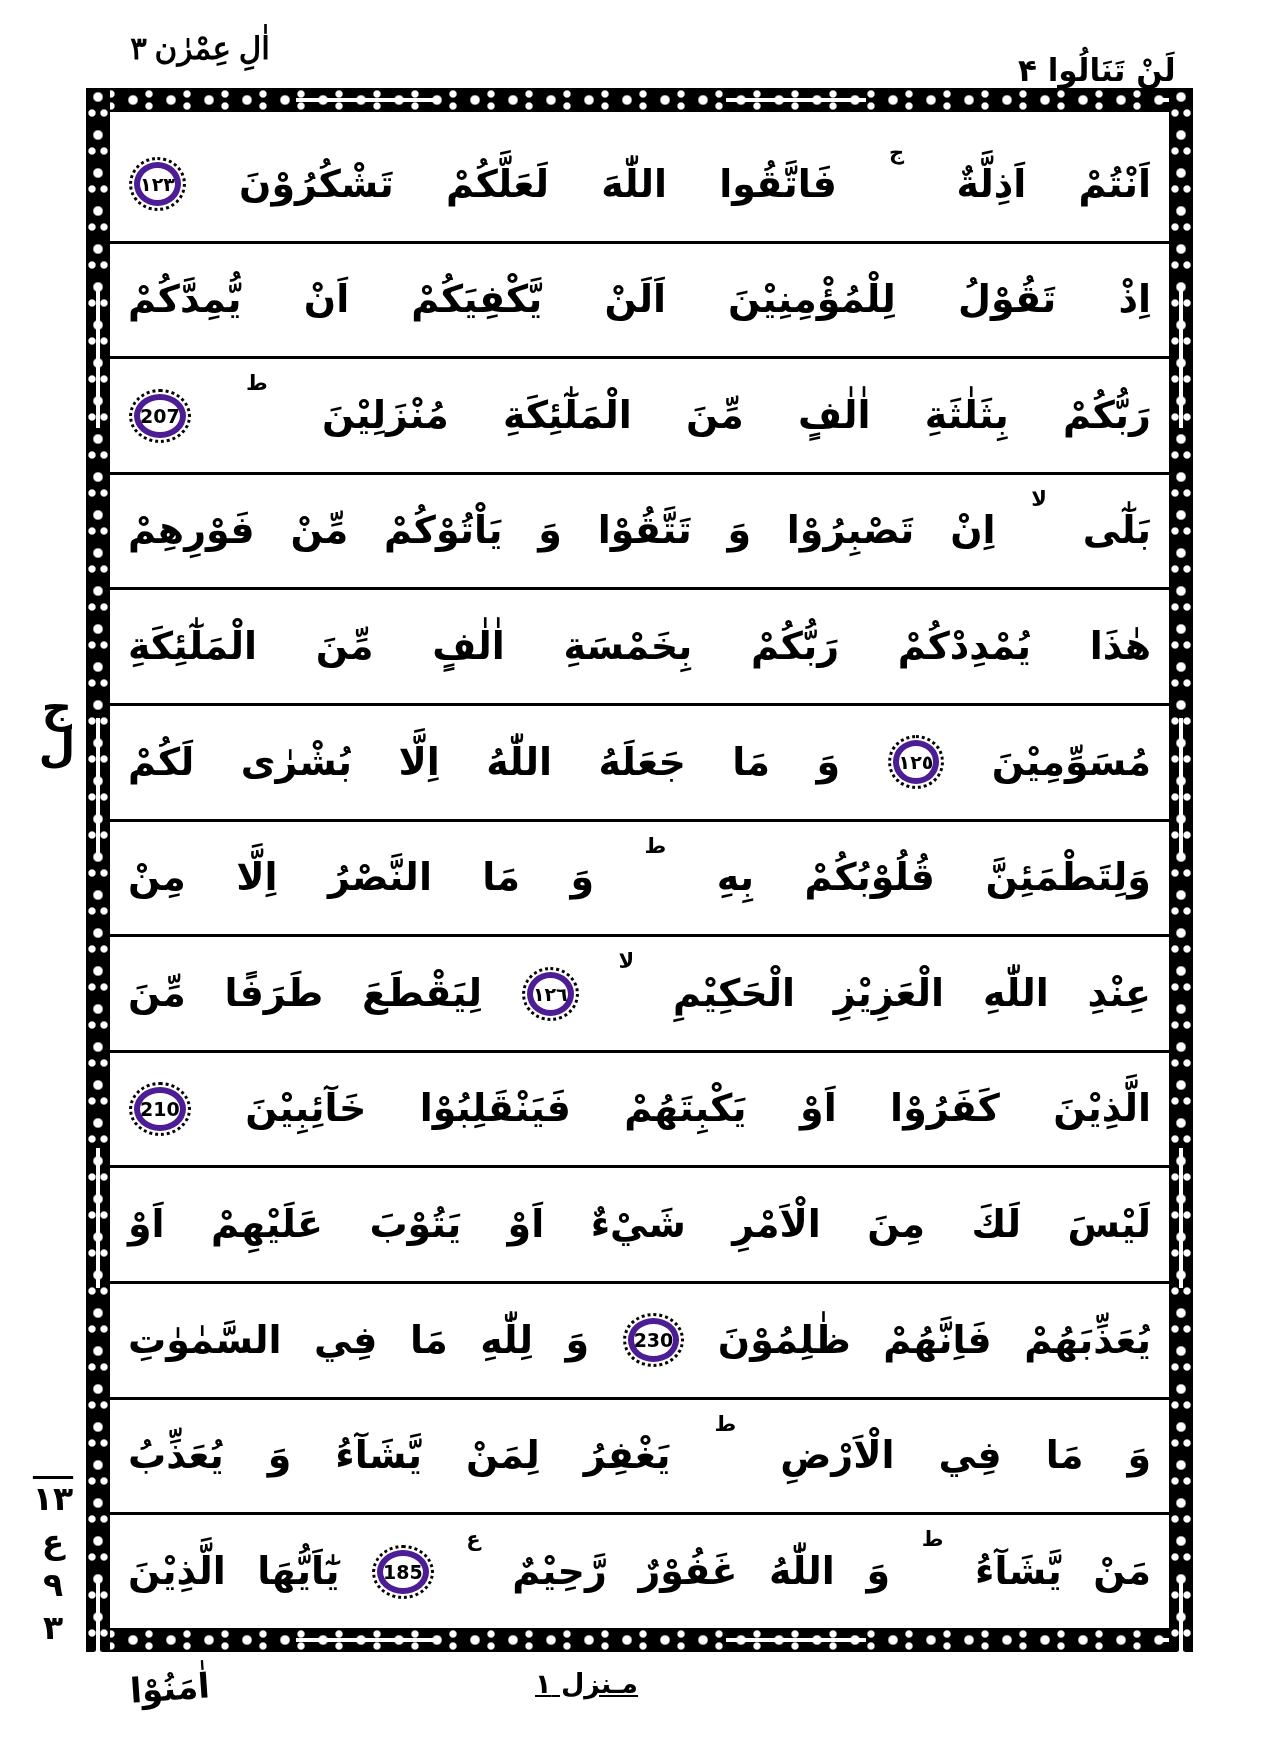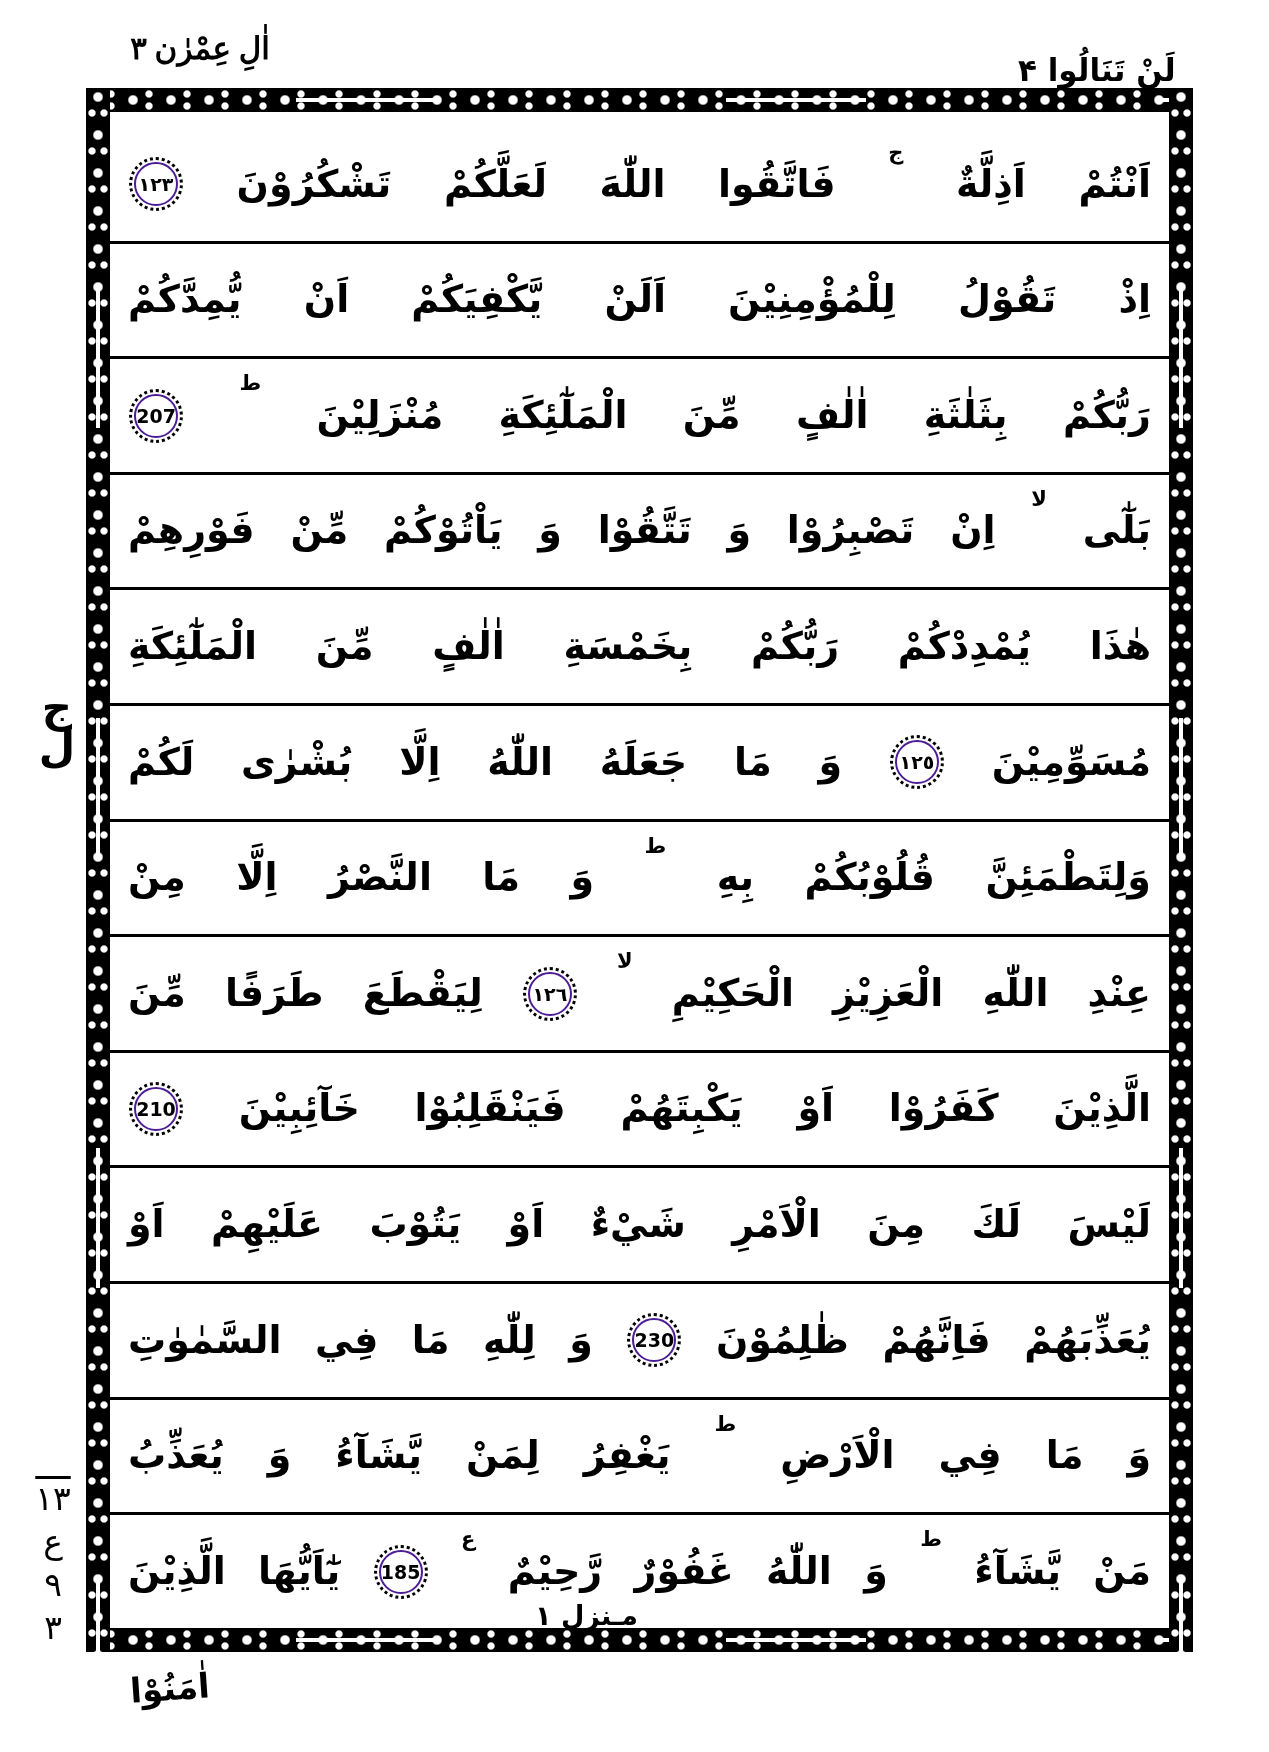--- a/index.html
+++ b/index.html
@@ -49,39 +49,39 @@
 
   
   .row{
     flex:1;display:flex;direction:rtl;align-items:center;justify-content:space-between;
     padding:0 18px;border-bottom:3px solid #000;min-height:0;
   }
   .row:last-child{border-bottom:none;}
   .w{font-weight:bold;font-size:38px;line-height:1.25;white-space:nowrap;}
   .p{font-weight:bold;font-size:21px;line-height:1;align-self:flex-start;margin-top:14px;}
   .aya{
-    min-width:44px;height:44px;box-sizing:border-box;border:2px solid #4c1d95;border-radius:50%;
+    min-width:44px;height:44px;box-sizing:border-box;border:6px solid #4c1d95;border-radius:50%;
     outline:3px dotted #000;outline-offset:2px;background:#fff;
     display:inline-flex;align-items:center;justify-content:center;
     font-weight:bold;font-size:19px;flex:none;margin:0 6px;
   }
 
   
   .margin-mark{
     position:absolute;left:30px;top:688px;width:54px;display:flex;flex-direction:column;
     align-items:center;font-weight:bold;font-size:42px;line-height:0.95;direction:rtl;
   }
   .ruku-stack{
     position:absolute;left:22px;top:1478px;width:62px;display:flex;flex-direction:column;
-    align-items:center;font-weight:normal;font-size:33px;line-height:1.3;direction:rtl;
+    align-items:center;font-weight:bold;font-size:33px;line-height:1.3;direction:rtl;
   }
   .ruku-stack span:first-child{text-decoration:overline;}
 
   
-  .footer-manzil{position:absolute;left:535px;top:1600px;font-weight:bold;font-size:27px;direction:rtl;white-space:nowrap;}
+  .footer-manzil{position:absolute;left:535px;top:1668px;font-weight:bold;font-size:27px;direction:rtl;white-space:nowrap;text-decoration:underline;}
   .footer-catchword{position:absolute;left:130px;top:1668px;font-weight:bold;font-size:34px;direction:rtl;white-space:nowrap;transform:rotate(-4deg);}
 </style>
 </head>
 <body>
 
 <div class="hdr hdr-right">لَنْ تَنَالُوا ۴</div>
 <div class="hdr hdr-left">اٰلِ عِمْرٰن ۳</div>
 
 <div class="frame">
   <div class="strip strip-h strip-top"></div>

